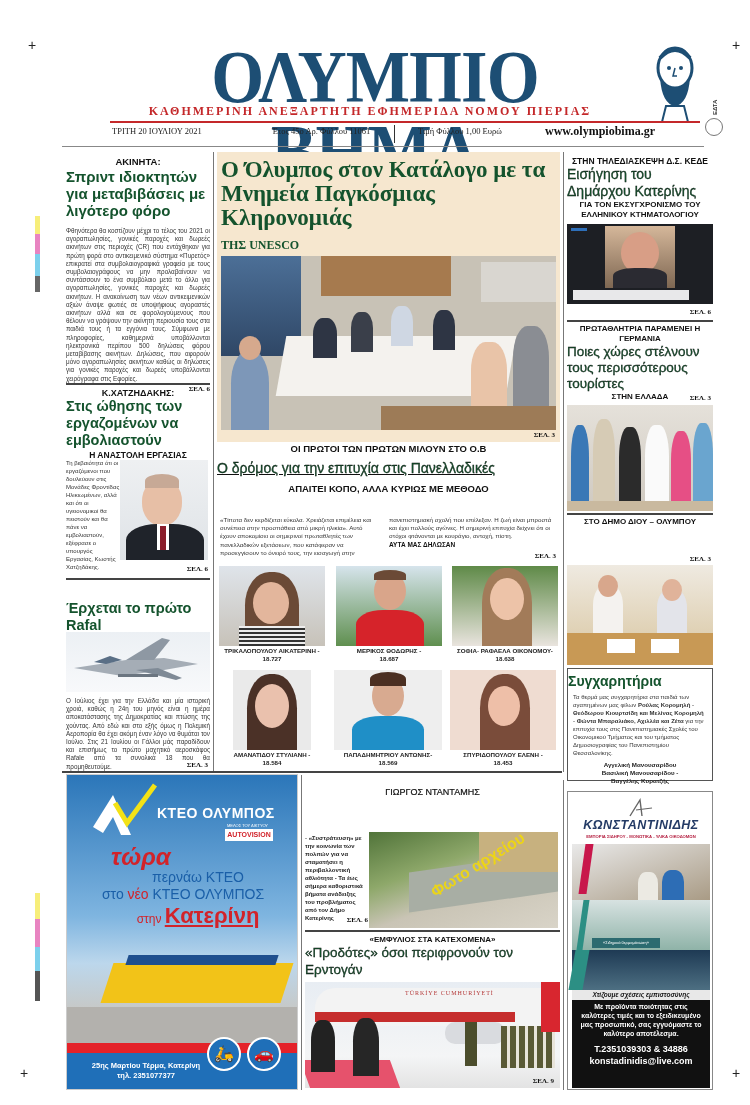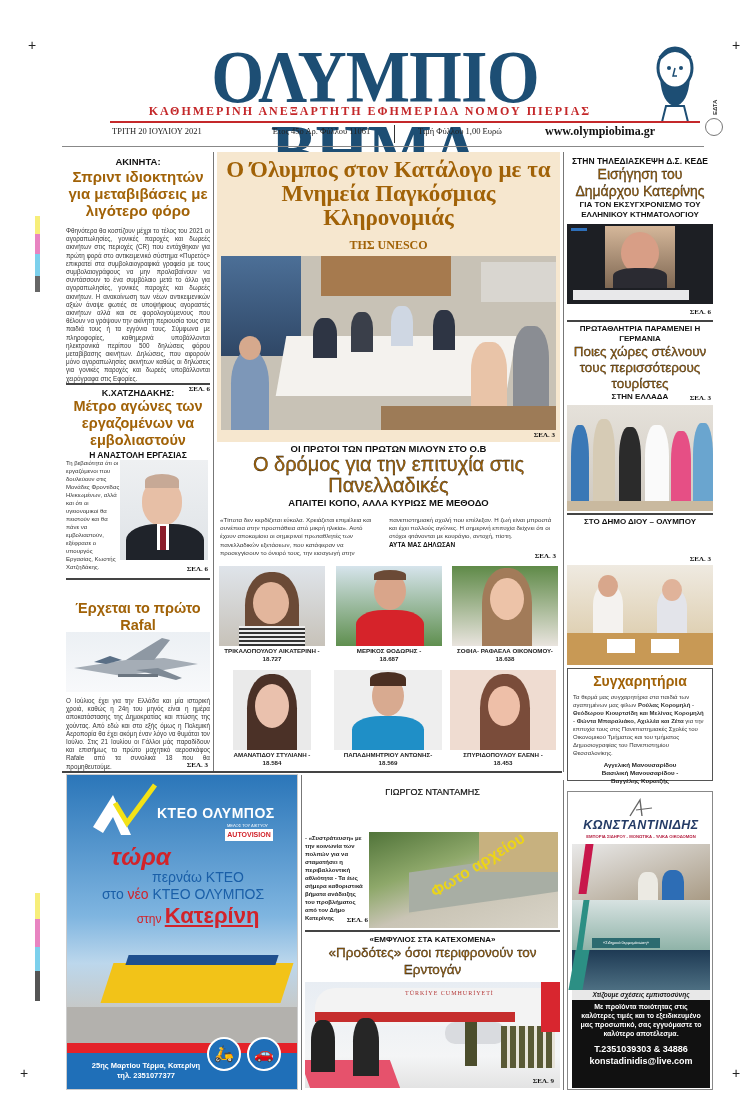--- a/index.html
+++ b/index.html
@@ -15,21 +15,21 @@
     font-family: "Liberation Serif", serif; font-weight: bold; font-size: 12px; color: #c4282a; letter-spacing: 2px; }
   .red-rule { position: absolute; left: 110px; top: 121px; width: 590px; height: 2px; background: #c4282a; }
   .dateline { position: absolute; top: 126px; font-family: "Liberation Serif", serif; font-size: 8.5px; color: #222; }
   .website { position: absolute; left: 545px; top: 124px; font-family: "Liberation Serif", serif; font-weight: bold; font-size: 12px; color: #111; }
   .vsep { position: absolute; background: #333; width: 1px; }
   .hsep { position: absolute; background: #333; height: 1px; }
   .logo-head { position: absolute; left: 648px; top: 44px; width: 54px; height: 78px; }
   .side-icons { position: absolute; left: 705px; top: 96px; width: 20px; }
 
   .kicker { font-weight: bold; text-align: center; font-size: 9px; color: #111; }
-  .hl { font-weight: bold; text-align: center; color: #a16207; }
+  .hl { font-weight: bold; color: #14532d; }
   .body-txt { font-size: 6.3px; line-height: 8.2px; color: #333; text-align: justify; }
   .sel { font-family: "Liberation Serif", serif; font-weight: bold; font-size: 7px; color: #111; text-align: right; }
   .photo { position: absolute; overflow: hidden; }
   .caption { position: absolute; font-size: 6.2px; font-weight: bold; color: #222; text-align: center; line-height: 8px; }
   .box-border { position: absolute; border: 1px solid #555; }
 </style>
 </head>
 <body>
 
 <div class="crop" style="left:28px;top:38px;">+</div>
@@ -76,21 +76,21 @@
 <div class="abs" style="left:66px;top:156px;width:144px;">
   <div class="kicker" style="font-size:9.5px;">ΑΚΙΝΗΤΑ:</div>
   <div class="hl" style="font-size:15px;line-height:17px;margin-top:1px;">Σπριντ ιδιοκτητών για μεταβιβάσεις με λιγότερο φόρο</div>
   <div class="body-txt" style="margin-top:8px;">Φθηνότερα θα κοστίζουν μέχρι το τέλος του 2021 οι αγοραπωλησίες, γονικές παροχές και δωρεές ακινήτων στις περιοχές (CR) που εντάχθηκαν για πρώτη φορά στο αντικειμενικό σύστημα «Πυρετός» επικρατεί στα συμβολαιογραφικά γραφεία με τους συμβολαιογράφους να μην προλαβαίνουν να συντάσσουν το ένα συμβόλαιο μετά το άλλο για αγοραπωλησίες, γονικές παροχές και δωρεές ακινήτων. Η ανακοίνωση των νέων αντικειμενικών αξιών άναψε φωτιές σε υποψήφιους αγοραστές ακινήτων αλλά και σε φορολογούμενους που θέλουν να γράψουν την ακίνητη περιουσία τους στα παιδιά τους ή τα εγγόνια τους. Σύμφωνα με πληροφορίες, καθημερινά υποβάλλονται ηλεκτρονικά περίπου 500 δηλώσεις φόρου μεταβίβασης ακινήτων. Δηλώσεις, που αφορούν μόνο αγοραπωλησίες ακινήτων καθώς οι δηλώσεις για γονικές παροχές και δωρεές υποβάλλονται χειρόγραφα στις Εφορίες.</div>
   <div class="sel" style="margin-top:2px;">ΣΕΛ. 6</div>
 </div>
 <div class="hsep" style="left:66px;top:383px;width:144px;height:2px;background:#444;"></div>
 
 <div class="abs" style="left:66px;top:388px;width:144px;">
   <div class="kicker" style="font-size:9px;">Κ.ΧΑΤΖΗΔΑΚΗΣ:</div>
-  <div class="hl" style="font-size:14.5px;line-height:17px;">Μέτρο αγώνες των εργαζομένων να εμβολιαστούν</div>
+  <div class="hl" style="font-size:14.5px;line-height:17px;">Στις ώθησης των εργαζομένων να εμβολιαστούν</div>
   <div class="kicker" style="font-size:8.5px;margin-top:1px;">Η ΑΝΑΣΤΟΛΗ ΕΡΓΑΣΙΑΣ</div>
 </div>
 <div class="abs body-txt" style="left:66px;top:459px;width:54px;font-size:6px;line-height:8px;text-align:left;">Τη βεβαιότητα ότι οι εργαζόμενοι που δουλεύουν στις Μονάδες Φροντίδας Ηλικιωμένων, αλλά και ότι οι υγειονομικοί θα πειστούν και θα πάνε να εμβολιαστούν, εξέφρασε ο υπουργός Εργασίας, Κωστής Χατζηδάκης.</div>
 <div class="photo" style="left:120px;top:460px;width:88px;height:100px;background:linear-gradient(180deg,#eef0f2 0%,#dfe3e7 100%);">
   <div style="position:absolute;left:22px;top:18px;width:40px;height:48px;border-radius:48%;background:#e7bfa6;"></div>
   <div style="position:absolute;left:25px;top:14px;width:34px;height:14px;border-radius:50% 50% 0 0;background:#c7a996;"></div>
   <div style="position:absolute;left:6px;top:64px;width:78px;height:40px;border-radius:40% 40% 0 0;background:#1f232a;"></div>
   <div style="position:absolute;left:37px;top:64px;width:12px;height:26px;background:#fff;"></div>
   <div style="position:absolute;left:40px;top:66px;width:6px;height:24px;background:#8a1d2b;"></div>
 </div>
@@ -133,21 +133,21 @@
     <div style="position:absolute;left:212px;top:54px;width:22px;height:40px;border-radius:40% 40% 0 0;background:#2e3544;"></div>
     <div style="position:absolute;left:250px;top:86px;width:36px;height:70px;border-radius:40% 40% 0 0;background:#e9c4a8;"></div>
     <div style="position:absolute;left:292px;top:70px;width:36px;height:80px;border-radius:40% 40% 0 0;background:#8a8d93;"></div>
     <div style="position:absolute;left:160px;top:150px;width:175px;height:24px;background:#9d7b57;"></div>
   </div>
   <div class="sel abs" style="left:280px;top:279px;width:58px;">ΣΕΛ. 3</div>
 </div>
 
 <div class="abs" style="left:217px;top:442px;width:343px;">
   <div class="kicker" style="font-size:9.5px;margin-top:1px;">ΟΙ ΠΡΩΤΟΙ ΤΩΝ ΠΡΩΤΩΝ ΜΙΛΟΥΝ ΣΤΟ Ο.Β</div>
-  <div class="hl" style="font-size:20px;line-height:21px;font-weight:normal;-webkit-text-stroke:0.3px #111;">Ο δρόμος για την επιτυχία στις Πανελλαδικές</div>
+  <div class="hl" style="font-size:14px;line-height:28px;font-weight:normal;text-decoration:underline;-webkit-text-stroke:0.3px #111;">Ο δρόμος για την επιτυχία στις Πανελλαδικές</div>
   <div class="kicker" style="font-size:9.5px;margin-top:1px;">ΑΠΑΙΤΕΙ ΚΟΠΟ, ΑΛΛΑ ΚΥΡΙΩΣ ΜΕ ΜΕΘΟΔΟ</div>
 </div>
 <div class="abs body-txt" style="left:220px;top:516px;width:160px;text-align:left;font-size:6.2px;line-height:8.2px;">«Τίποτα δεν κερδίζεται εύκολα. Χρειάζεται επιμέλεια και συνέπεια στην προσπάθεια από μικρή ηλικία». Αυτό έχουν αποκομίσει οι σημερινοί πρωταθλητές των πανελλαδικών εξετάσεων, που κατάφεραν να προσεγγίσουν το όνειρό τους, την εισαγωγή στην</div>
 <div class="abs" style="left:389px;top:516px;width:168px;">
   <div class="body-txt" style="text-align:left;font-size:6.2px;line-height:8.2px;">πανεπιστημιακή σχολή που επέλεξαν. Η ζωή είναι μπροστά και έχει πολλούς αγώνες. Η σημερινή επιτυχία δείχνει ότι οι στόχοι φτάνονται με κουράγιο, αντοχή, πίστη.</div>
   <div style="font-size:6.5px;font-weight:bold;">ΑΥΤΑ ΜΑΣ ΔΗΛΩΣΑΝ</div>
 </div>
 <div class="sel abs" style="left:500px;top:552px;width:56px;">ΣΕΛ. 3</div>
 
 <div class="photo" style="left:219px;top:566px;width:106px;height:80px;background:linear-gradient(180deg,#dfe4ea,#c7c2b9);">

